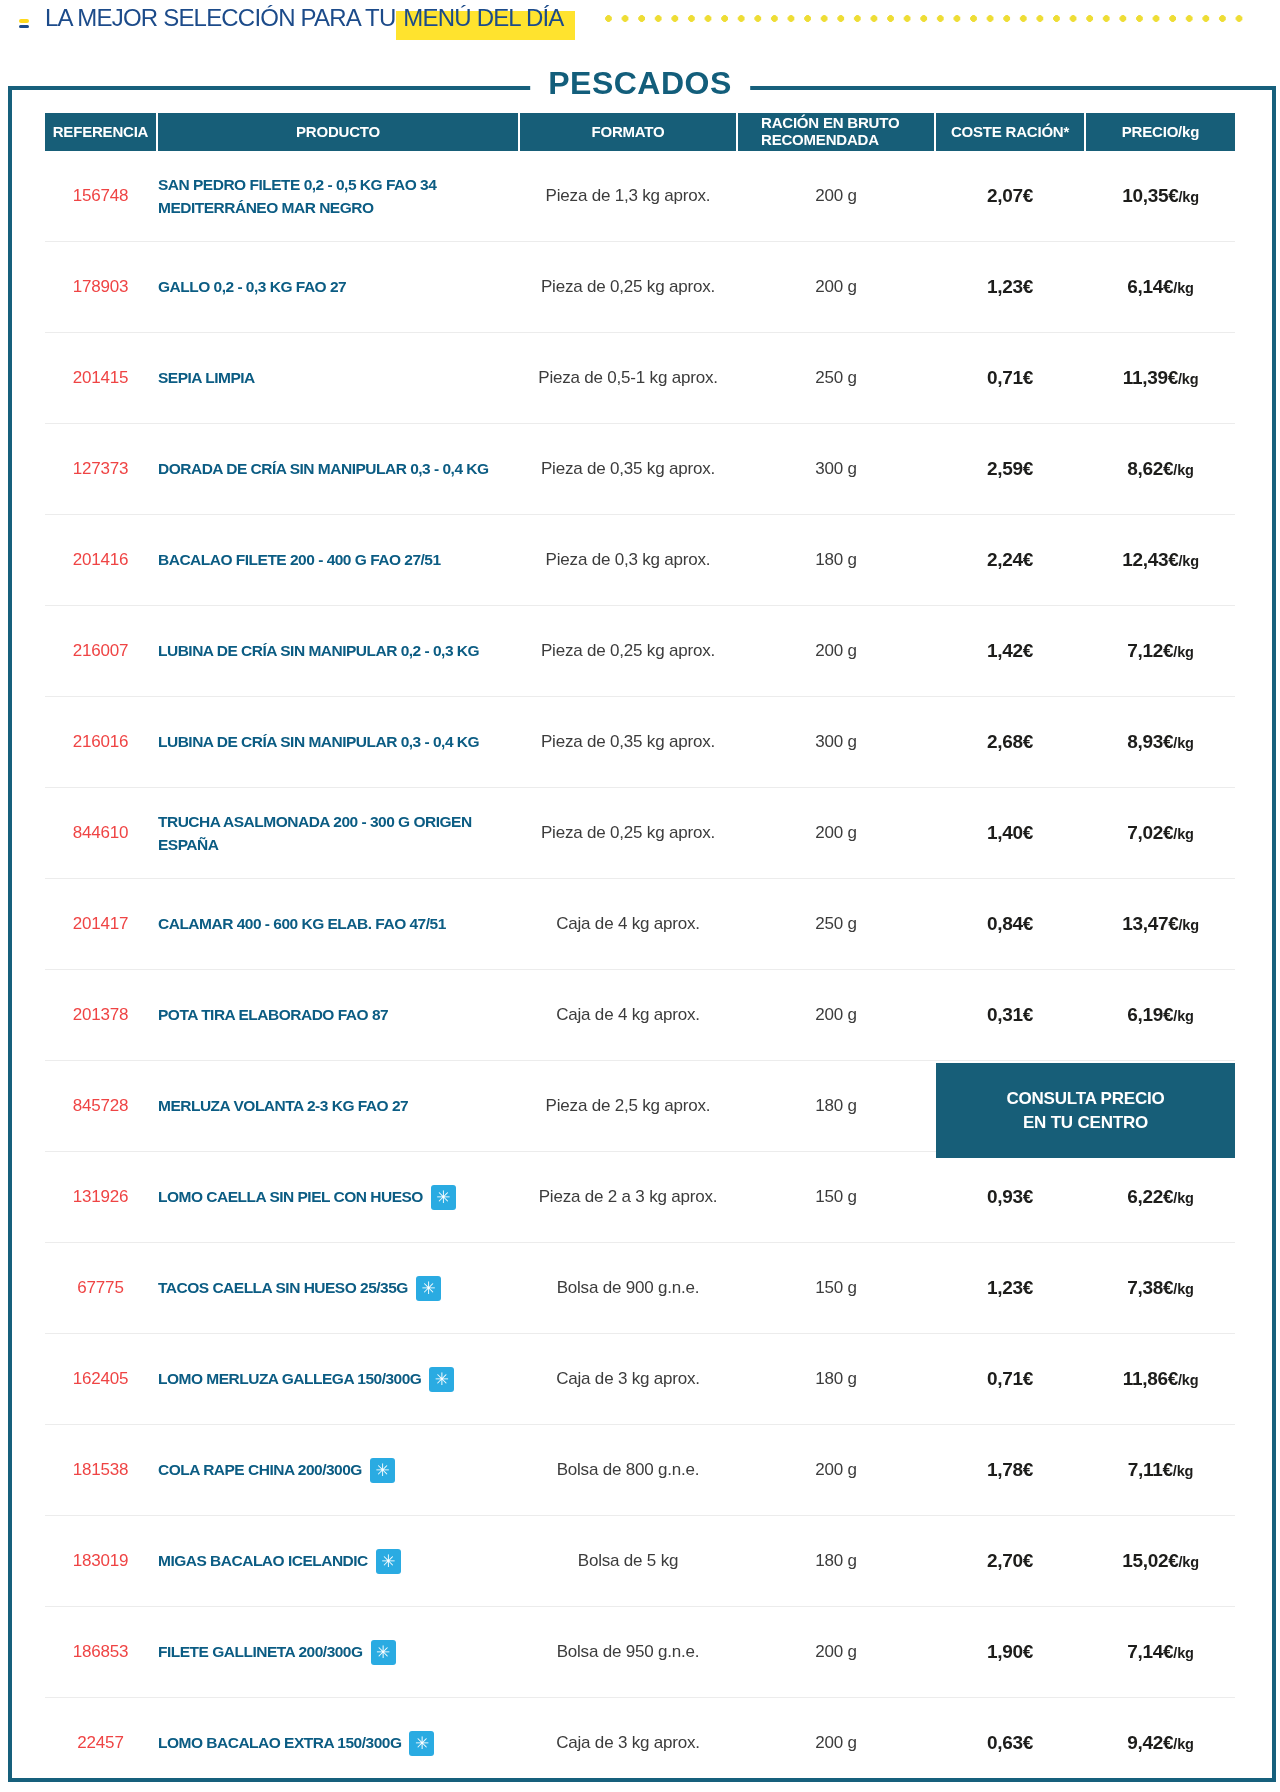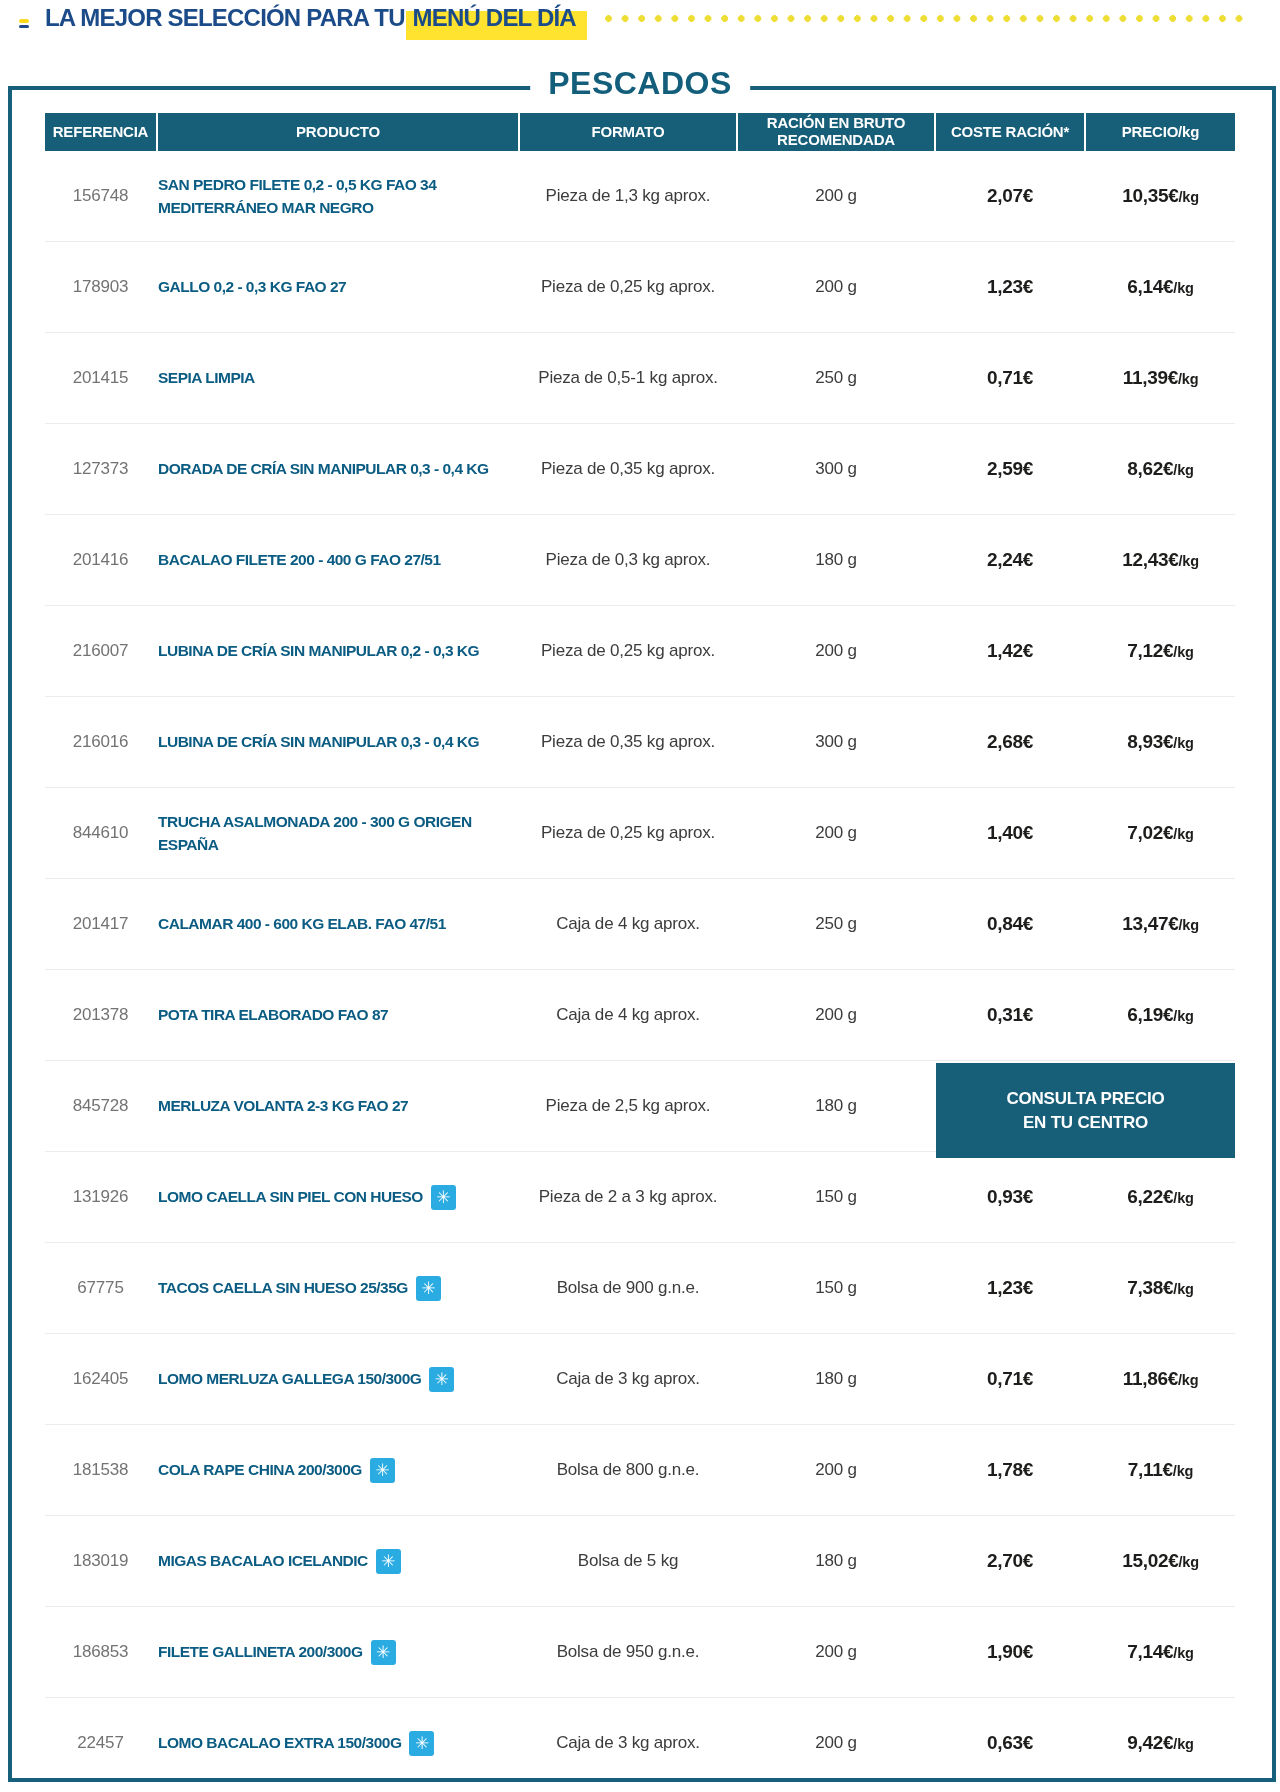--- a/index.html
+++ b/index.html
@@ -8,21 +8,21 @@
     font-family:"Liberation Sans","DejaVu Sans",sans-serif;
     overflow:hidden;
   }
   
   .tag-icon{position:absolute;left:19px;top:19px;width:10px;height:10px;}
   .tag-icon .bar{width:10px;height:3.5px;border-radius:2px;}
   .tag-icon .bar.y{background:#ffd91c;margin-bottom:2px;}
   .tag-icon .bar.b{background:#1c4b8a;}
   h1.tagline{
     position:absolute;left:45px;top:4px;margin:0;isolation:isolate;
-    font-size:24px;font-weight:bold;color:#1c4b8a;letter-spacing:-0.8px;
+    font-size:24px;font-weight:normal;color:#1c4b8a;letter-spacing:-0.8px;
     white-space:nowrap;
   }
   .hl{position:relative;z-index:0;padding:0 2px;}
   .hl::before{
     content:"";position:absolute;left:-5px;right:-9px;top:7px;bottom:-9px;
     background:#ffe32e;z-index:-1;
   }
   .dots{
     position:absolute;left:604px;top:14px;width:648px;height:9px;
     background:radial-gradient(circle at 4.5px 4.5px,#eedd35 3.1px,rgba(0,0,0,0) 3.6px);
@@ -41,28 +41,28 @@
   }
   
   .ptable{position:absolute;left:45px;top:113px;width:1190px;}
   .thead,.row{
     display:grid;
     grid-template-columns:111px 360px 216px 196px 148px 149px;
     column-gap:2px;
   }
   .th{
     background:#175e78;color:#ffffff;height:38px;
-    display:flex;align-items:center;justify-content:center;text-align:center;
+    display:flex;align-items:center;justify-content:center;
     font-size:15px;font-weight:bold;line-height:1.12;letter-spacing:-0.2px;
   }
   .th .wrap{max-width:150px;}
   .row{height:90px;align-items:center;position:relative;}
   .row:not(:last-child){border-bottom:1px solid #ececec;}
   .td{font-size:17px;color:#3c3c3c;text-align:center;letter-spacing:-0.2px;}
-  .td.ref{color:#737373;}
+  .td.ref{color:#ef4444;}
   .td.product{
     text-align:left;display:flex;align-items:flex-start;gap:8px;
   }
   .pname{
     font-size:15.5px;font-weight:bold;color:#0b5c83;letter-spacing:-0.5px;
     line-height:1.5;max-width:355px;
   }
   .badge{
     flex:0 0 auto;width:25px;height:25px;border-radius:3px;background:#2aabe2;
     color:#ffffff;display:flex;align-items:center;justify-content:center;

